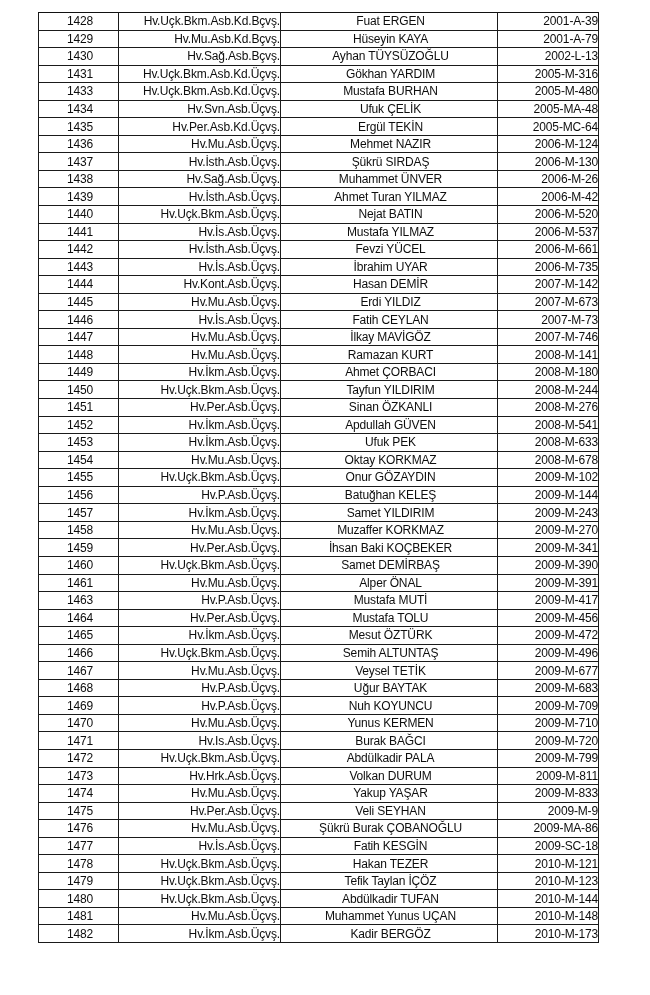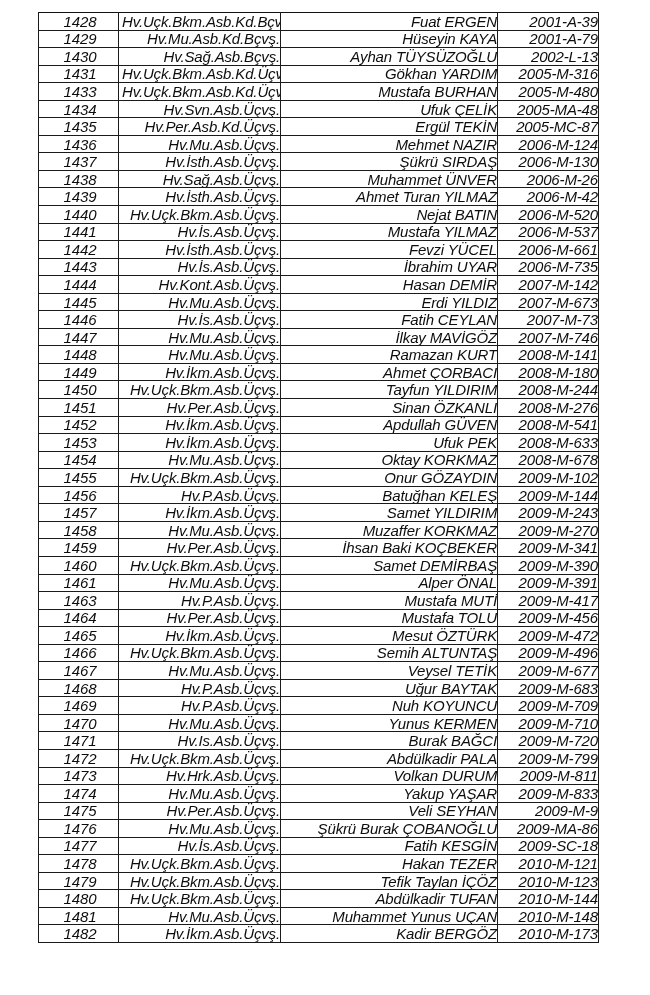--- a/index.html
+++ b/index.html
@@ -31,23 +31,22 @@
     position: absolute;
     left: 38px;
     top: 12px;
     width: 560px;
   }
 
   table#personnel-table {
     border-collapse: collapse;
     width: 560px;
     table-layout: fixed;
-    font-size: 15px;
+    font-size: 12px;
     line-height: 1;
-    font-style: italic;
   }
 
   table#personnel-table col.col-no    { width: 80px; }
   table#personnel-table col.col-rank  { width: 162px; }
   table#personnel-table col.col-name  { width: 217px; }
   table#personnel-table col.col-reg   { width: 101px; }
 
   table#personnel-table td {
     border: 1px solid #1a1a1a;
     height: 16.55px;
@@ -57,21 +56,21 @@
     overflow: hidden;
     letter-spacing: -0.15px;
   }
 
   td.cell-no {
     text-align: center;
     padding: 0;
     letter-spacing: 0.2px;
   }
   td.cell-rank  { text-align: right; }
-  td.cell-name  { text-align: right; }
+  td.cell-name  { text-align: center; }
   td.cell-reg   { text-align: right; letter-spacing: -0.2px; }
 
   
   table#personnel-table tbody tr:nth-child(odd) td { border-top-color: #111; }
   table#personnel-table tbody tr:nth-child(even) td { border-top-color: #2a2a2a; }
 </style>
 </head>
 <body>
 
 <div id="scan-page">
@@ -117,21 +116,21 @@
           <tr>
             <td class="cell-no">1434</td>
             <td class="cell-rank">Hv.Svn.Asb.Üçvş.</td>
             <td class="cell-name">Ufuk ÇELİK</td>
             <td class="cell-reg">2005-MA-48</td>
           </tr>
           <tr>
             <td class="cell-no">1435</td>
             <td class="cell-rank">Hv.Per.Asb.Kd.Üçvş.</td>
             <td class="cell-name">Ergül TEKİN</td>
-            <td class="cell-reg">2005-MC-87</td>
+            <td class="cell-reg">2005-MC-64</td>
           </tr>
           <tr>
             <td class="cell-no">1436</td>
             <td class="cell-rank">Hv.Mu.Asb.Üçvş.</td>
             <td class="cell-name">Mehmet NAZIR</td>
             <td class="cell-reg">2006-M-124</td>
           </tr>
           <tr>
             <td class="cell-no">1437</td>
             <td class="cell-rank">Hv.İsth.Asb.Üçvş.</td>

